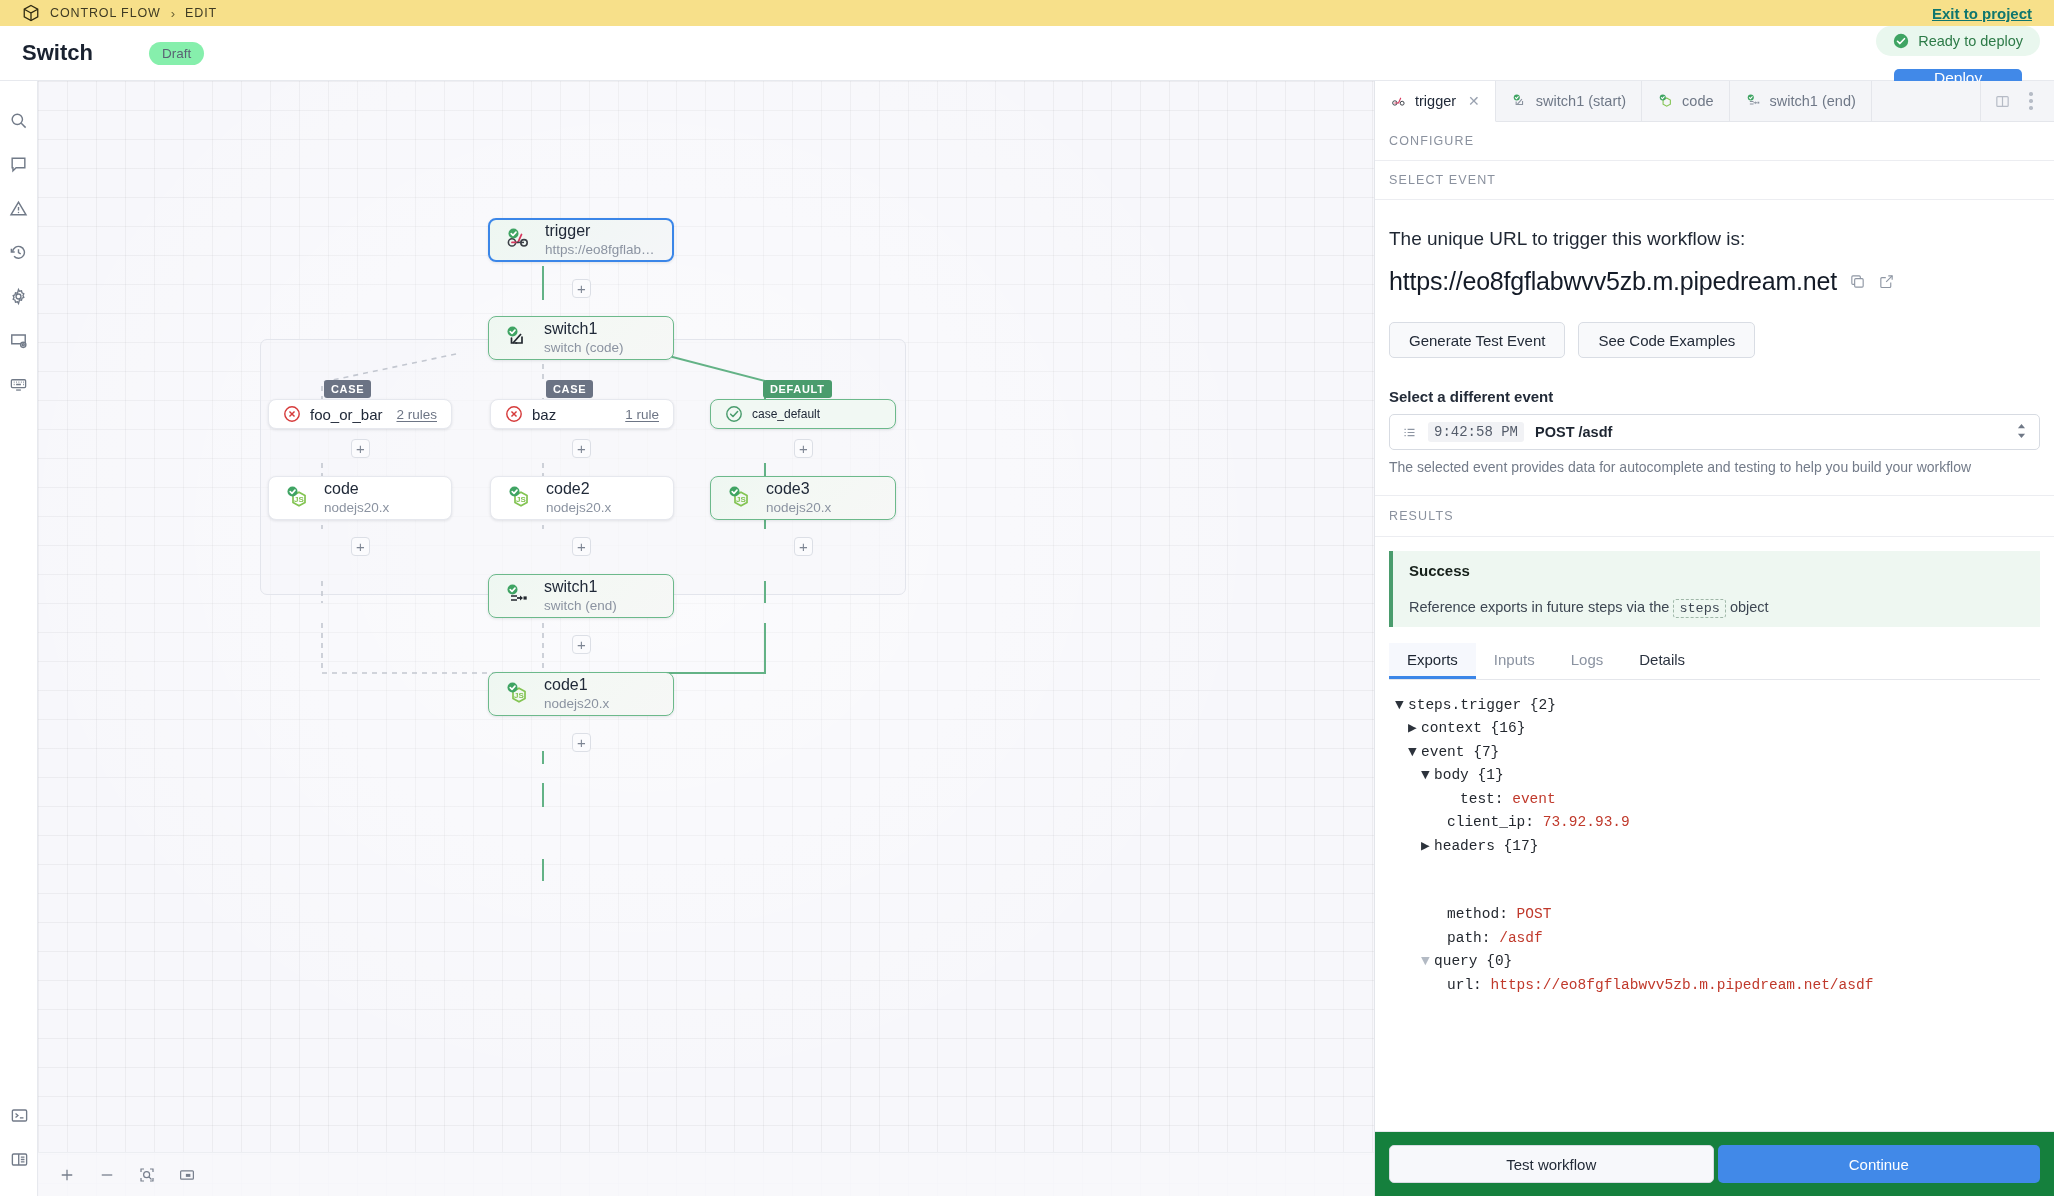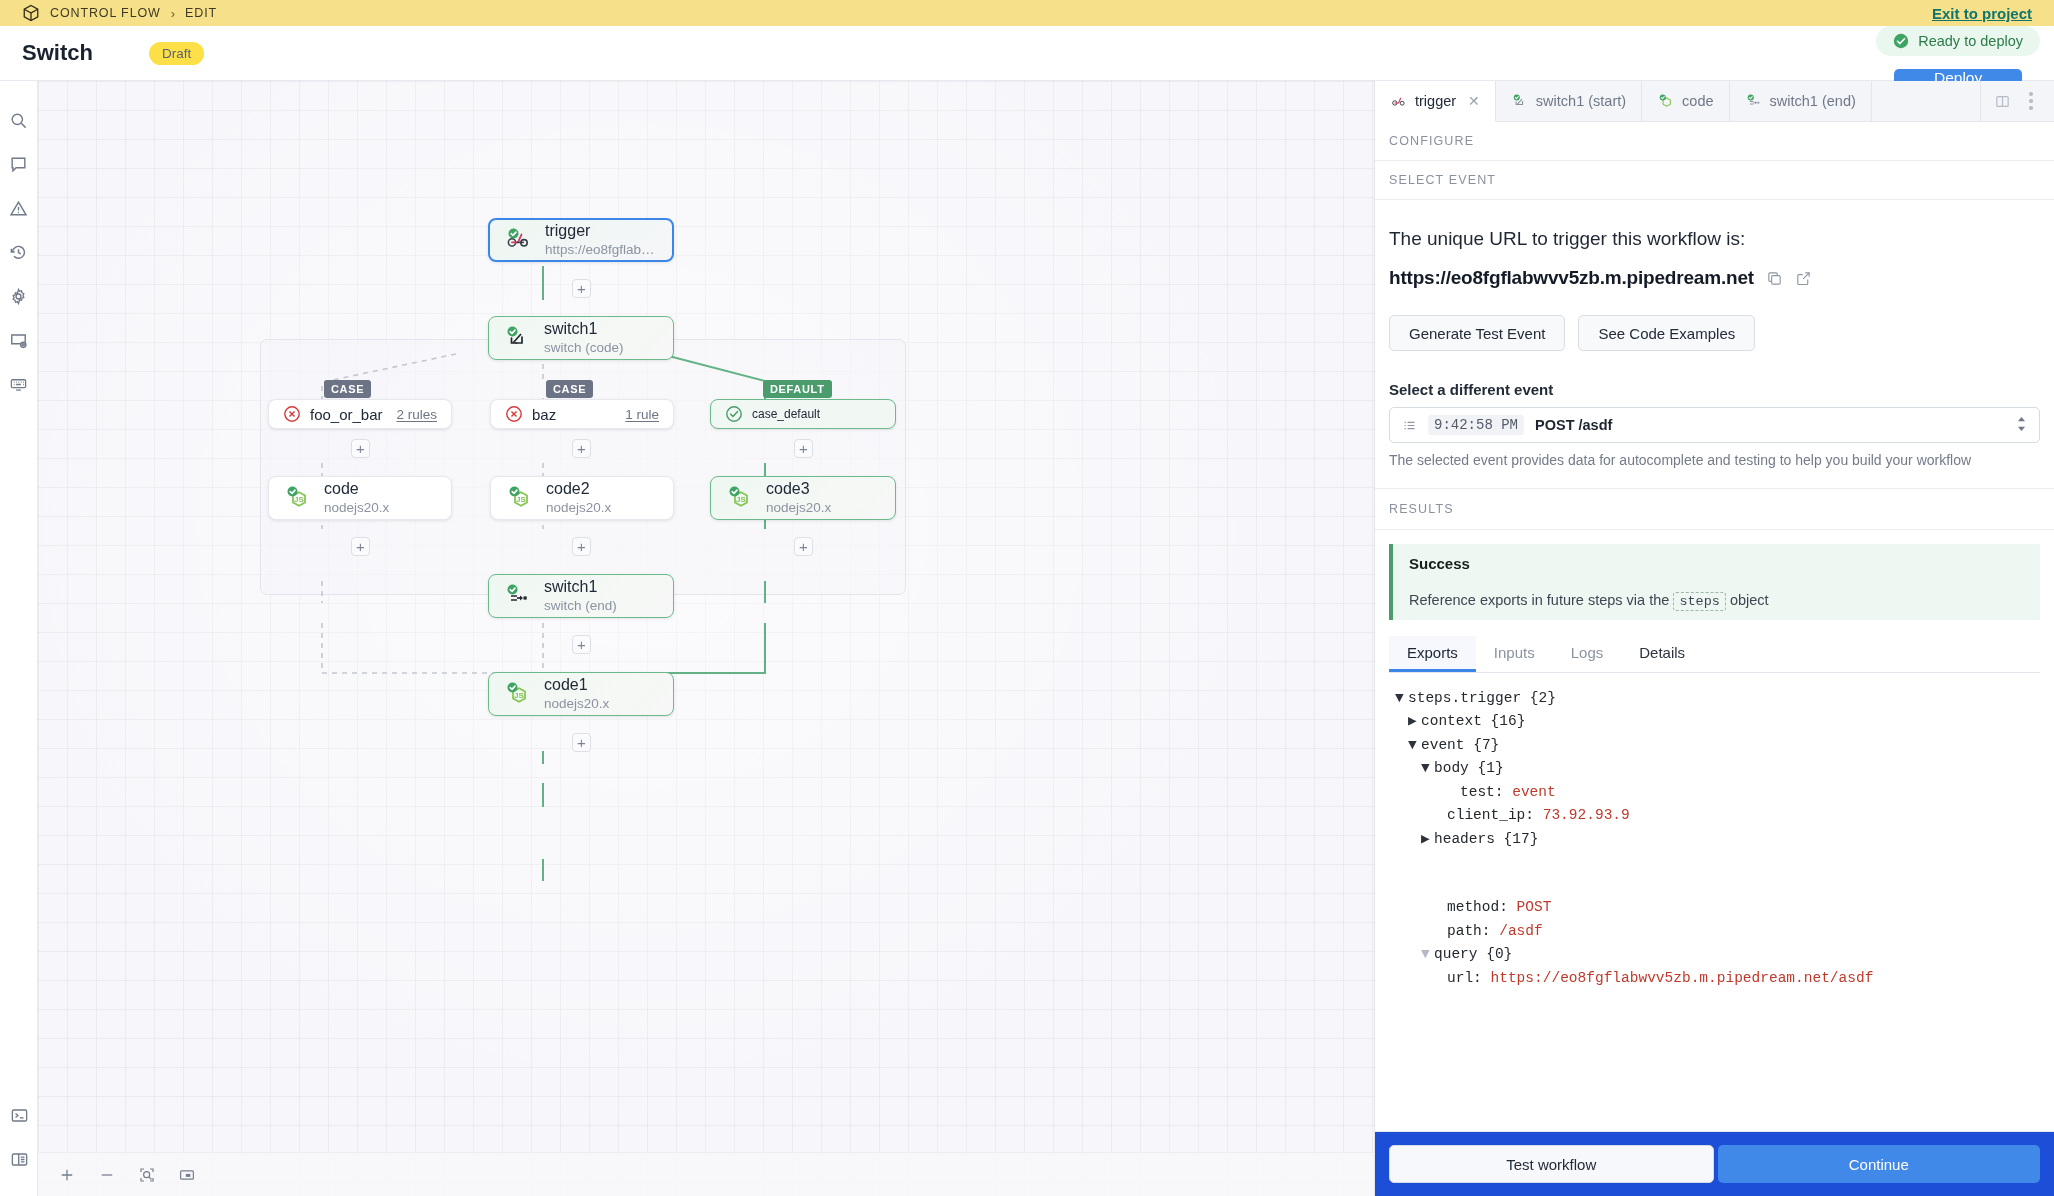--- a/index.html
+++ b/index.html
@@ -44,21 +44,21 @@
     background: #fff;
     border-bottom: 1px solid #e7e9ee;
     display: flex;
     align-items: center;
     padding: 0 22px;
     position: relative;
   }
   .wf-title { font-size: 22px; font-weight: 600; color: #1a2230; }
   .draft-badge {
     margin-left: 56px;
-    background: #fde047;
+    background: #86efac;
     color: #5a6374;
     font-size: 13.5px;
     border-radius: 12px;
     padding: 4px 13px;
   }
   .header-right {
     position: absolute; right: 14px; top: 0; height: 55px;
     display: flex; align-items: center; gap: 13px; flex-direction: column;
   }
   .ready-pill {
@@ -210,21 +210,21 @@
 
   .sec-head {
     font-size: 12.5px; letter-spacing: .09em; color: #8a919e;
     padding: 12px 14px; border-bottom: 1px solid #ecedf1;
   }
   .panel-scroll { flex: 1; overflow: hidden; }
   .pad { padding: 0 14px; }
 
   .lead { font-size: 19px; color: #1f2733; margin: 28px 0 0 0; }
   .url-row { display: flex; align-items: center; gap: 12px; margin-top: 17px; }
-  .url-text { font-size: 19px; font-weight: 700; color: #141b27; letter-spacing: -.2px; }
+  .url-text { font-size: 25px; font-weight: 400; color: #141b27; letter-spacing: -.2px; }
   .ico-btn { color: #8e96a3; cursor: pointer; display: flex; }
 
   .btn-row { display: flex; gap: 13px; margin-top: 26px; }
   .sec-btn {
     background: #f8f9fb; border: 1px solid #d9dde4; border-radius: 5px;
     padding: 0 19px; height: 36px; font-size: 15px; color: #232b38;
     font-family: inherit; cursor: pointer;
   }
 
   .field-label { font-size: 15px; font-weight: 600; color: #232b38; margin-top: 30px; }
@@ -273,21 +273,21 @@
   }
   .jrow { white-space: nowrap; }
   .arrow { color: #2d333c; display: inline-block; width: 13px; }
   .arrow.dim { color: #b3bac4; }
   .jval { color: #c0392b; }
 
   .panel-footer {
     border-top: 1px solid #e6e8ec;
     padding: 13px 14px;
     display: flex; gap: 4px;
-    background: #1d4ed8;
+    background: #15803d;
   }
   .foot-btn {
     flex: 1; height: 38px; border-radius: 5px; font-size: 15px;
     font-family: inherit; cursor: pointer;
   }
   .foot-secondary { background: #f7f8fb; border: 1px solid #d7dbe2; color: #232b38; }
   .foot-primary { background: #4189e8; border: none; color: #fff; }
 </style>
 </head>
 <body>

